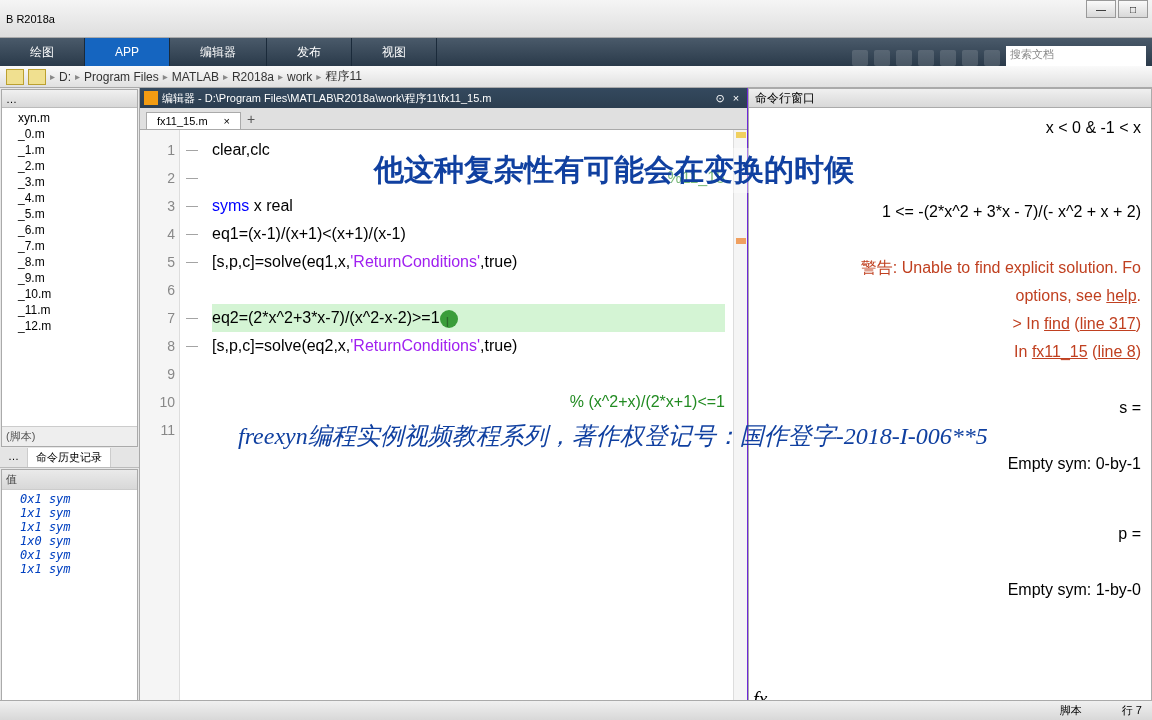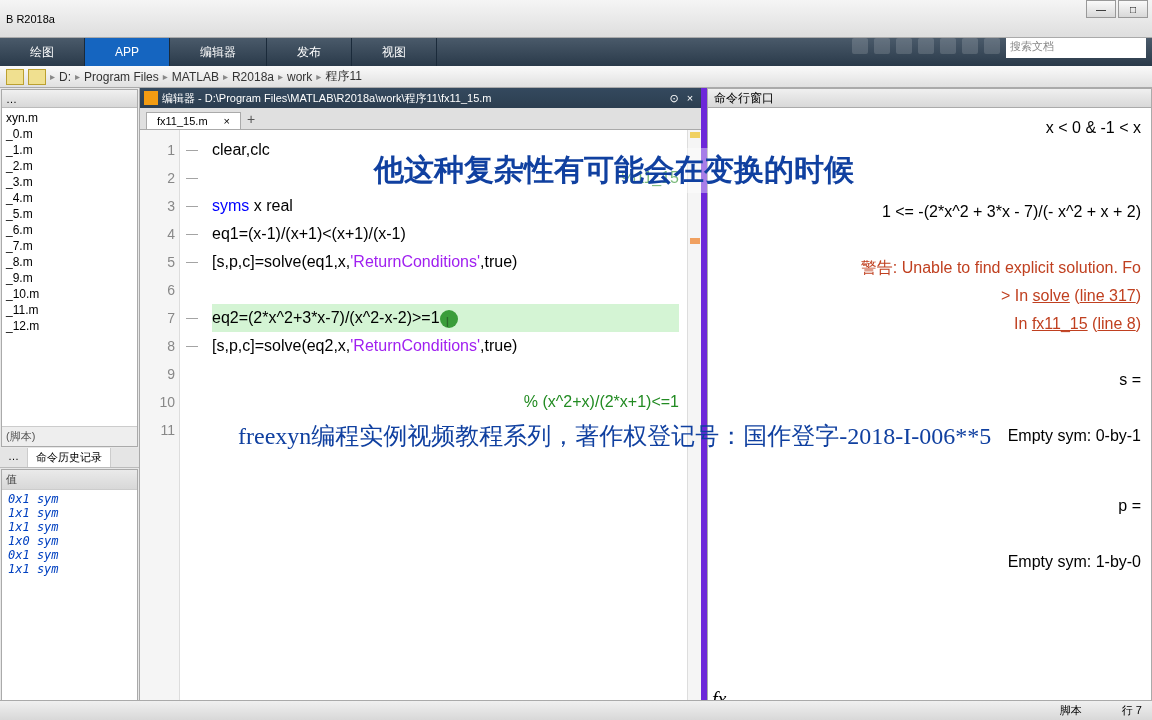--- a/index.html
+++ b/index.html
@@ -3,67 +3,67 @@
 <meta charset="utf-8">
 <style>
 * { margin: 0; padding: 0; box-sizing: border-box; font-family: "Microsoft YaHei", sans-serif; }
 body { width: 1152px; height: 720px; background: #e8e8e8; overflow: hidden; position: relative; }
 .titlebar { height: 38px; background: linear-gradient(#f5f5f5,#dedede); border-bottom: 1px solid #aaa; font-size: 11px; padding: 2px 6px; display: flex; align-items: center; }
 .winbtns { position: absolute; right: 4px; top: 0; display: flex; gap: 2px; }
 .winbtn { width: 30px; height: 18px; background: linear-gradient(#fafafa,#d8d8d8); border: 1px solid #999; font-size: 10px; display: flex; align-items: center; justify-content: center; }
 .toolstrip { height: 28px; background: linear-gradient(#4a5a6a,#2a3a4a); display: flex; align-items: stretch; color: #fff; font-size: 12px; }
 .toolstrip .tab { padding: 0 30px; display: flex; align-items: center; border-right: 1px solid #1a2a3a; cursor: pointer; }
 .toolstrip .tab.active { background: #1565c0; }
-.qat { margin-left: auto; display: flex; align-items: flex-start; padding: 0 6px; gap: 6px; }
+.qat { margin-left: auto; display: flex; align-items: flex-end; padding: 0 6px; gap: 6px; }
 .qat-icon { width: 16px; height: 16px; background: rgba(255,255,255,.15); border-radius: 2px; }
 .search-docs { width: 140px; height: 20px; background: #fff; color: #888; font-size: 11px; padding: 1px 4px; }
 .addrbar { height: 22px; background: linear-gradient(#fafafa,#e0e0e0); border-bottom: 1px solid #aaa; display: flex; align-items: center; font-size: 12px; padding: 0 6px; gap: 4px; }
 .addr-icon { width: 18px; height: 16px; background: #f0e090; border: 1px solid #bba030; }
 .addr-seg { color: #333; }
 .addr-sep { color: #888; font-size: 10px; }
 .main { display: flex; height: calc(100% - 90px); }
 .left-col { width: 140px; display: flex; flex-direction: column; border-right: 1px solid #aaa; }
 .pane { background: #fff; border: 1px solid #aaa; margin: 1px; display: flex; flex-direction: column; overflow: hidden; }
 .pane-hdr { height: 18px; background: linear-gradient(#f0f0f0,#d8d8d8); border-bottom: 1px solid #bbb; font-size: 11px; padding: 1px 4px; display: flex; align-items: center; }
-.pane-body { flex: 1; overflow: auto; font-size: 12px; padding: 2px; }
+.pane-body { flex: 1; overflow: auto; font-size: 12px; padding: 2px; margin-left: 12px; }
 .file-list div { padding: 1px 2px; cursor: pointer; white-space: nowrap; }
 .sel-section { height: 20px; background: #eee; border-top: 1px solid #ccc; font-size: 11px; padding: 2px 4px; color: #555; }
 .ws-row { color: #0040c0; font-style: italic; font-family: Consolas, monospace; font-size: 12px; padding: 0 4px; }
 .hscroll { height: 16px; background: #eee; border-top: 1px solid #ccc; display: flex; }
 .hthumb { width: 50px; height: 14px; background: linear-gradient(#fafafa,#d0d0d0); border: 1px solid #aaa; margin: 0 20px; }
-.editor-col { flex: 1; display: flex; flex-direction: column; border-right: 6px solid #6d28d9; }
+.editor-col { flex: 1; display: flex; flex-direction: column; border-right: 1px solid #6d28d9; }
 .editor-titlebar { height: 20px; background: linear-gradient(#34495e,#2c3e50); color: #fff; display: flex; align-items: center; font-size: 11px; padding: 0 4px; }
 .ed-icon { width: 14px; height: 14px; background: #f39c12; margin-right: 4px; }
 .ed-close { margin-left: auto; display: flex; gap: 2px; }
 .ed-close span { width: 14px; height: 14px; display: flex; align-items: center; justify-content: center; cursor: pointer; }
 .tabrow { height: 22px; background: #e0e0e0; display: flex; align-items: flex-end; padding-left: 6px; border-bottom: 1px solid #aaa; }
 .file-tab { background: #fff; border: 1px solid #aaa; border-bottom: none; padding: 2px 10px; font-size: 11px; display: flex; align-items: center; gap: 16px; }
 .add-tab { padding: 2px 6px; font-size: 14px; color: #555; cursor: pointer; }
 .code-area { flex: 1; display: flex; background: #fff; position: relative; font-family: Consolas, "Courier New", monospace; font-size: 16px; overflow: hidden; }
 .gutter { width: 40px; background: #f5f5f5; border-right: 1px solid #ddd; text-align: right; padding: 6px 4px; color: #888; font-size: 14px; }
 .gutter div { height: 28px; line-height: 28px; }
 .bpcol { width: 24px; padding: 6px 0; }
 .bpcol div { height: 28px; text-align: center; color: #999; font-size: 12px; line-height: 28px; }
 .code { flex: 1; padding: 6px 8px; position: relative; }
 .code-line { height: 28px; line-height: 28px; white-space: pre; }
 .hl { background: #d4f4d4; }
 .kw { color: #0000ff; text-align: center; }
 .str { color: #a020f0; }
 .cmt { color: #228b22; text-align: right; }
 .minimap { width: 14px; background: #f5f5f5; border-left: 1px solid #ddd; }
 .mmark { width: 10px; height: 6px; background: #f0d060; margin: 2px auto; }
-.right-col { width: 445px; display: flex; flex-direction: column; }
+.right-col { width: 404px; display: flex; flex-direction: column; }
 .cmd-hdr { height: 20px; background: linear-gradient(#f0f0f0,#d8d8d8); border: 1px solid #aaa; font-size: 12px; padding: 1px 6px; }
 .cmd-body { flex: 1; background: #fff; font-family: Consolas, monospace; font-size: 16px; padding: 6px 10px; line-height: 28px; border: 1px solid #aaa; border-top: none; overflow: hidden; position: relative; text-align: right; }
 .warn { color: #c04020; }
 .lnk { text-decoration: underline; color: #c04020; cursor: pointer; }
 .fx-prompt { position: absolute; bottom: 4px; left: 4px; font-style: italic; font-size: 20px; font-family: Liberation Serif, serif; }
 .statusbar { height: 20px; background: linear-gradient(#f0f0f0,#d8d8d8); border-top: 1px solid #aaa; font-size: 11px; display: flex; align-items: center; justify-content: flex-end; padding: 0 10px; gap: 40px; position: absolute; bottom: 0; left: 0; right: 0; }
 .overlay1 { position: absolute; left: 370px; top: 148px; font-family: "STKaiti","KaiTi",serif; font-size: 30px; color: #1040a0; font-weight: bold; background: rgba(255,255,255,.4); padding: 2px 4px; z-index: 20; pointer-events: none; }
-.overlay2 { position: absolute; left: 238px; top: 420px; font-family: "STKaiti","KaiTi",serif; font-size: 24px; color: #1040a0; z-index: 20; pointer-events: none; }
+.overlay2 { position: absolute; left: 238px; top: 420px; font-family: "STKaiti","KaiTi",serif; font-size: 24px; color: #1040a0; font-style: italic; z-index: 20; pointer-events: none; }
 .caret { display: inline-block; width: 18px; height: 18px; background: #3a9d3a; border-radius: 50%; vertical-align: middle; position: relative; }
 .caret::after { content: "I"; color: #2a6a2a; position: absolute; left: 6px; top: -2px; font-size: 14px; }
 .hist-tabs { height: 20px; background: #e5e5e5; display: flex; font-size: 11px; border-bottom: 1px solid #bbb; }
 .hist-tab { padding: 2px 8px; border-right: 1px solid #ccc; cursor: pointer; }
 .hist-tab.active { background: #fff; }
 .ws-hdr { background: linear-gradient(#eaeaea,#d8d8d8); padding: 2px 4px; font-size: 11px; color: #444; border-bottom: 1px solid #ccc; }
 </style>
 </head>
 <body>
 
@@ -220,21 +220,22 @@
   </div>
 
   <div class="right-col">
     <div class="cmd-hdr">命令行窗口</div>
     <div class="cmd-body">
       <div>  x &lt; 0 &amp; -1 &lt; x</div>
       <div style="height:56px"></div>
       <div>1 &lt;= -(2*x^2 + 3*x - 7)/(- x^2 + x + 2)</div>
       <div style="height:28px"></div>
       <div class="warn"><span>警告</span><span>: Unable to find explicit solution. Fo</span></div>
-      <div class="warn"><span>&gt; In </span><span class="lnk">solve</span><span> (</span><span class="lnk">line 317</span><span>)</span></div>
+      <div class="warn"><span>options, see </span><span class="lnk">help</span><span>.</span></div>
+      <div class="warn"><span>&gt; In </span><span class="lnk">find</span><span> (</span><span class="lnk">line 317</span><span>)</span></div>
       <div class="warn"><span>  In </span><span class="lnk">fx11_15</span><span> (</span><span class="lnk">line 8</span><span>)</span></div>
       <div style="height:28px"></div>
       <div>s =</div>
       <div style="height:28px"></div>
       <div>Empty sym: 0-by-1</div>
       <div style="height:42px"></div>
       <div>p =</div>
       <div style="height:28px"></div>
       <div>Empty sym: 1-by-0</div>
       <div class="fx-prompt">fx</div>

